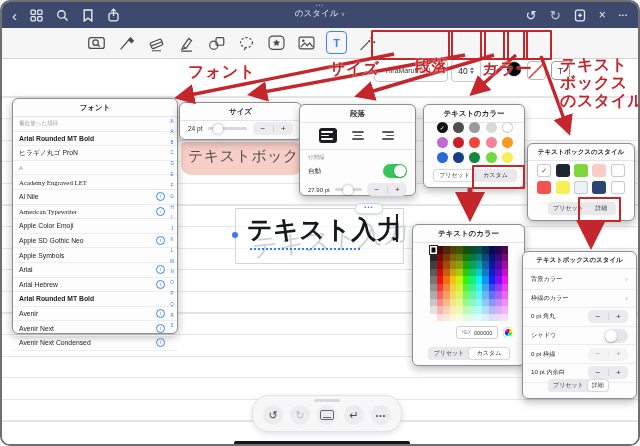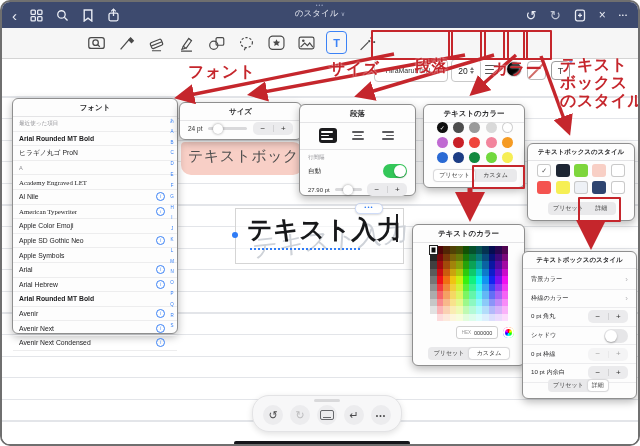--- a/index.html
+++ b/index.html
@@ -273,21 +273,21 @@
               <line x1="16.5" y1="4" x2="16.5" y2="7"></line>
               <line x1="15" y1="5.5" x2="18" y2="5.5"></line>
               <line x1="19.5" y1="9" x2="19.5" y2="11"></line>
               <line x1="18.5" y1="10" x2="20.5" y2="10"></line>
             </g>
           </svg>
         </span>
     </div>
     <div class="fontfield">HiraMaruProN...</div>
     <div class="sizebox">
-        <span>20</span>
+        <span>40</span>
         <span class="updown">
           <i class="up"></i>
           <i class="dn"></i>
         </span>
       </div>
     <div class="parabox">
         <b style="width:13px;"></b>
         <b style="width:9px;"></b>
         <b style="width:13px;"></b>
       </div>
@@ -701,21 +701,21 @@
   <div class="rbox" style="left:446px;top:28px;width:34px;height:26px;"></div>
   <div class="rbox" style="left:478px;top:28px;width:25px;height:26px;"></div>
   <div class="rbox" style="left:501px;top:28px;width:21px;height:26px;"></div>
   <div class="rbox" style="left:521px;top:28px;width:25px;height:26px;"></div>
   <div class="rbox" style="left:470px;top:163px;width:49px;height:20px;"></div>
   <div class="rbox" style="left:576px;top:195px;width:39px;height:21px;"></div>
 
   <div class="rlabel" style="left:186px;top:60px;">フォント</div>
   <div class="rlabel" style="left:327px;top:57px;">サイズ</div>
   <div class="rlabel" style="left:413px;top:54px;">段落</div>
-  <div class="rlabel" style="left:490px;top:57px;">カラー</div>
+  <div class="rlabel" style="left:480px;top:57px;">カラー</div>
   <div class="rlabel block" style="left:558px;top:54px;">
     <div>テキスト</div>
     <div>ボックス</div>
     <div>のスタイル</div>
   </div>
 
   <svg class="arrows" width="640" height="446" viewBox="0 0 640 446">
     <defs>
       <marker id="ah" markerWidth="6" markerHeight="6" refX="4.2" refY="3" orient="auto" markerUnits="strokeWidth">
         <path d="M0,0 L6,3 L0,6 z" fill="#c5262c"></path>

